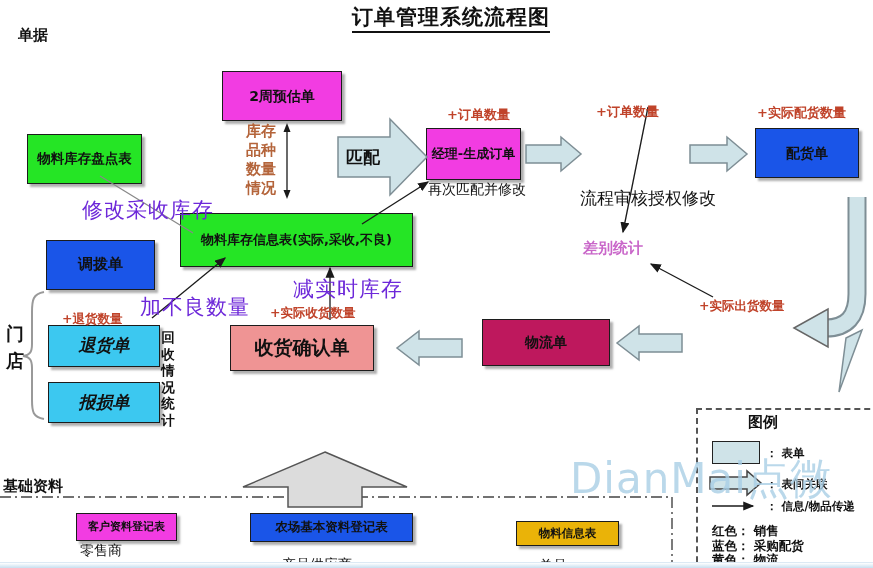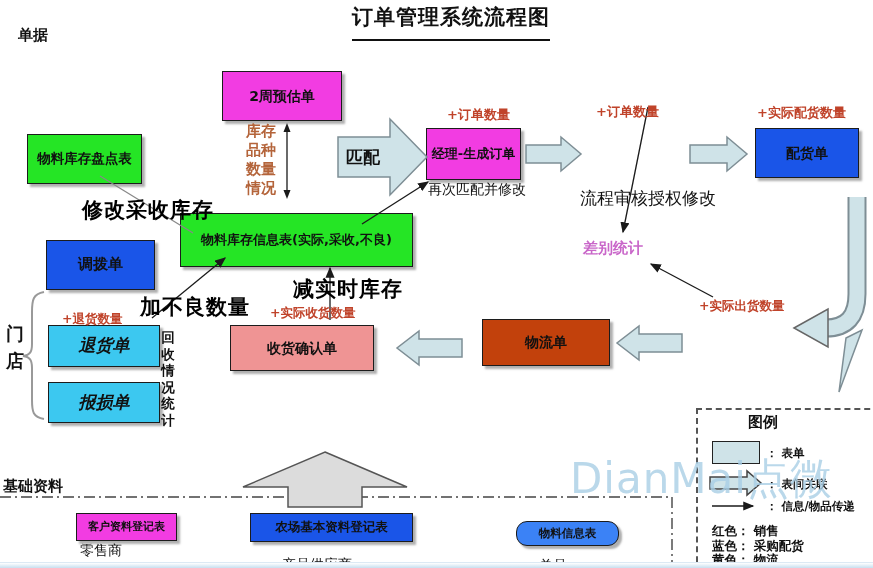--- a/index.html
+++ b/index.html
@@ -2,36 +2,36 @@
 <html><head>
 <meta charset="utf-8">
 <style>
   html,body{margin:0;padding:0;background:#fff;}
   .stage{
     position:relative;width:873px;height:568px;overflow:hidden;background:#ffffff;
     font-family:"DejaVu Sans","Liberation Sans",sans-serif;color:#111;
   }
   .overlay{position:absolute;left:0;top:0;z-index:4;pointer-events:none;}
   .title{position:absolute;left:301px;top:3px;width:300px;text-align:center;z-index:5;}
-  .title span{font-size:21px;font-weight:bold;border-bottom:2px solid #111;padding-bottom:10px;letter-spacing:1px;}
+  .title span{font-size:21px;font-weight:bold;border-bottom:2px solid #111;padding-bottom:2px;letter-spacing:1px;}
   .box{
     position:absolute;z-index:3;border:1.6px solid #1c1c1c;display:flex;align-items:center;justify-content:center;
     font-weight:bold;text-align:center;line-height:1.15;
     box-shadow:3px 3px 2px rgba(110,110,110,.55);
   }
   .magenta{background:#f23ce2;}
   .green{background:#25e525;}
   .blue{background:#1a55e8;}
   .cyan{background:#3cc8f0;font-style:italic;}
-  .yellow{background:#c2410c;}
+  .yellow{background:#be185d;}
   .pink{background:#ef9494;}
-  .graybox{background:#3b82f6;border-radius:11px;}
+  .graybox{background:#eab308;}
   .ann{position:absolute;z-index:5;white-space:nowrap;}
   .red-ann{color:#c0432a;font-weight:bold;}
-  .big-ann{font-size:21px;font-weight:700;color:#000000;letter-spacing:1px;}
+  .big-ann{font-size:21px;font-weight:400;color:#6d28d9;letter-spacing:1px;}
   .bold{font-weight:bold;}
   .vert{word-break:break-all;white-space:normal;text-align:center;}
   .legend-border{position:absolute;left:696px;top:408px;width:190px;height:170px;border:2px dashed #555;z-index:2;}
   .legend-swatch{position:absolute;left:712px;top:441px;width:46px;height:21px;background:#cfe3e8;border:1.6px solid #222;z-index:3;}
   .watermark{
     position:absolute;left:570px;top:451px;z-index:8;font-size:42px;color:#a9cfe6;opacity:.8;
     letter-spacing:1px;white-space:nowrap;z-index:8;
   }
   .bottom-bar{position:absolute;left:0;top:562px;width:873px;height:6px;z-index:9;
     background:linear-gradient(#ffffff,#bcd9ec);border-top:1px solid #dce9f4;}
@@ -90,21 +90,21 @@
   <div class="ann bold" style="left:3px;top:477px;font-size:15px">基础资料</div>
 
   <div class="box magenta" style="left:222px;top:71px;width:118px;height:48px;font-size:14px">2周预估单</div>
   <div class="box green" style="left:27px;top:134px;width:113px;height:48px;font-size:13.5px">物料库存盘点表</div>
   <div class="box magenta" style="left:426px;top:128px;width:93px;height:50px;font-size:13px">经理-生成订单</div>
   <div class="box blue" style="left:755px;top:128px;width:102px;height:48px;font-size:14px">配货单</div>
   <div class="box green" style="left:180px;top:213px;width:231px;height:52px;font-size:13px">物料库存信息表(实际,采收,不良)</div>
   <div class="box blue" style="left:46px;top:240px;width:107px;height:48px;font-size:15px">调拨单</div>
   <div class="box cyan" style="left:48px;top:325px;width:110px;height:40px;font-size:17px">退货单</div>
   <div class="box cyan" style="left:48px;top:382px;width:110px;height:39px;font-size:17px">报损单</div>
-  <div class="box pink" style="left:230px;top:325px;width:142px;height:44px;font-size:14px">收货确认单</div>
+  <div class="box pink" style="left:230px;top:325px;width:142px;height:44px;font-size:19px">收货确认单</div>
   <div class="box yellow" style="left:482px;top:319px;width:126px;height:45px;font-size:14px">物流单</div>
   <div class="box magenta" style="left:76px;top:513px;width:99px;height:26px;font-size:11px">客户资料登记表</div>
   <div class="box blue" style="left:250px;top:513px;width:161px;height:27px;font-size:12.5px">农场基本资料登记表</div>
   <div class="box graybox" style="left:516px;top:521px;width:101px;height:23px;font-size:11.5px">物料信息表</div>
 
   <div class="ann red-ann" style="left:447px;top:106px;font-size:13px">+订单数量</div>
   <div class="ann red-ann" style="left:596px;top:103px;font-size:13px">+订单数量</div>
   <div class="ann red-ann" style="left:757px;top:104px;font-size:13px">+实际配货数量</div>
   <div class="ann red-ann" style="left:62px;top:311px;font-size:12.5px">+退货数量</div>
   <div class="ann red-ann" style="left:270px;top:305px;font-size:12.5px">+实际收货数量</div>

